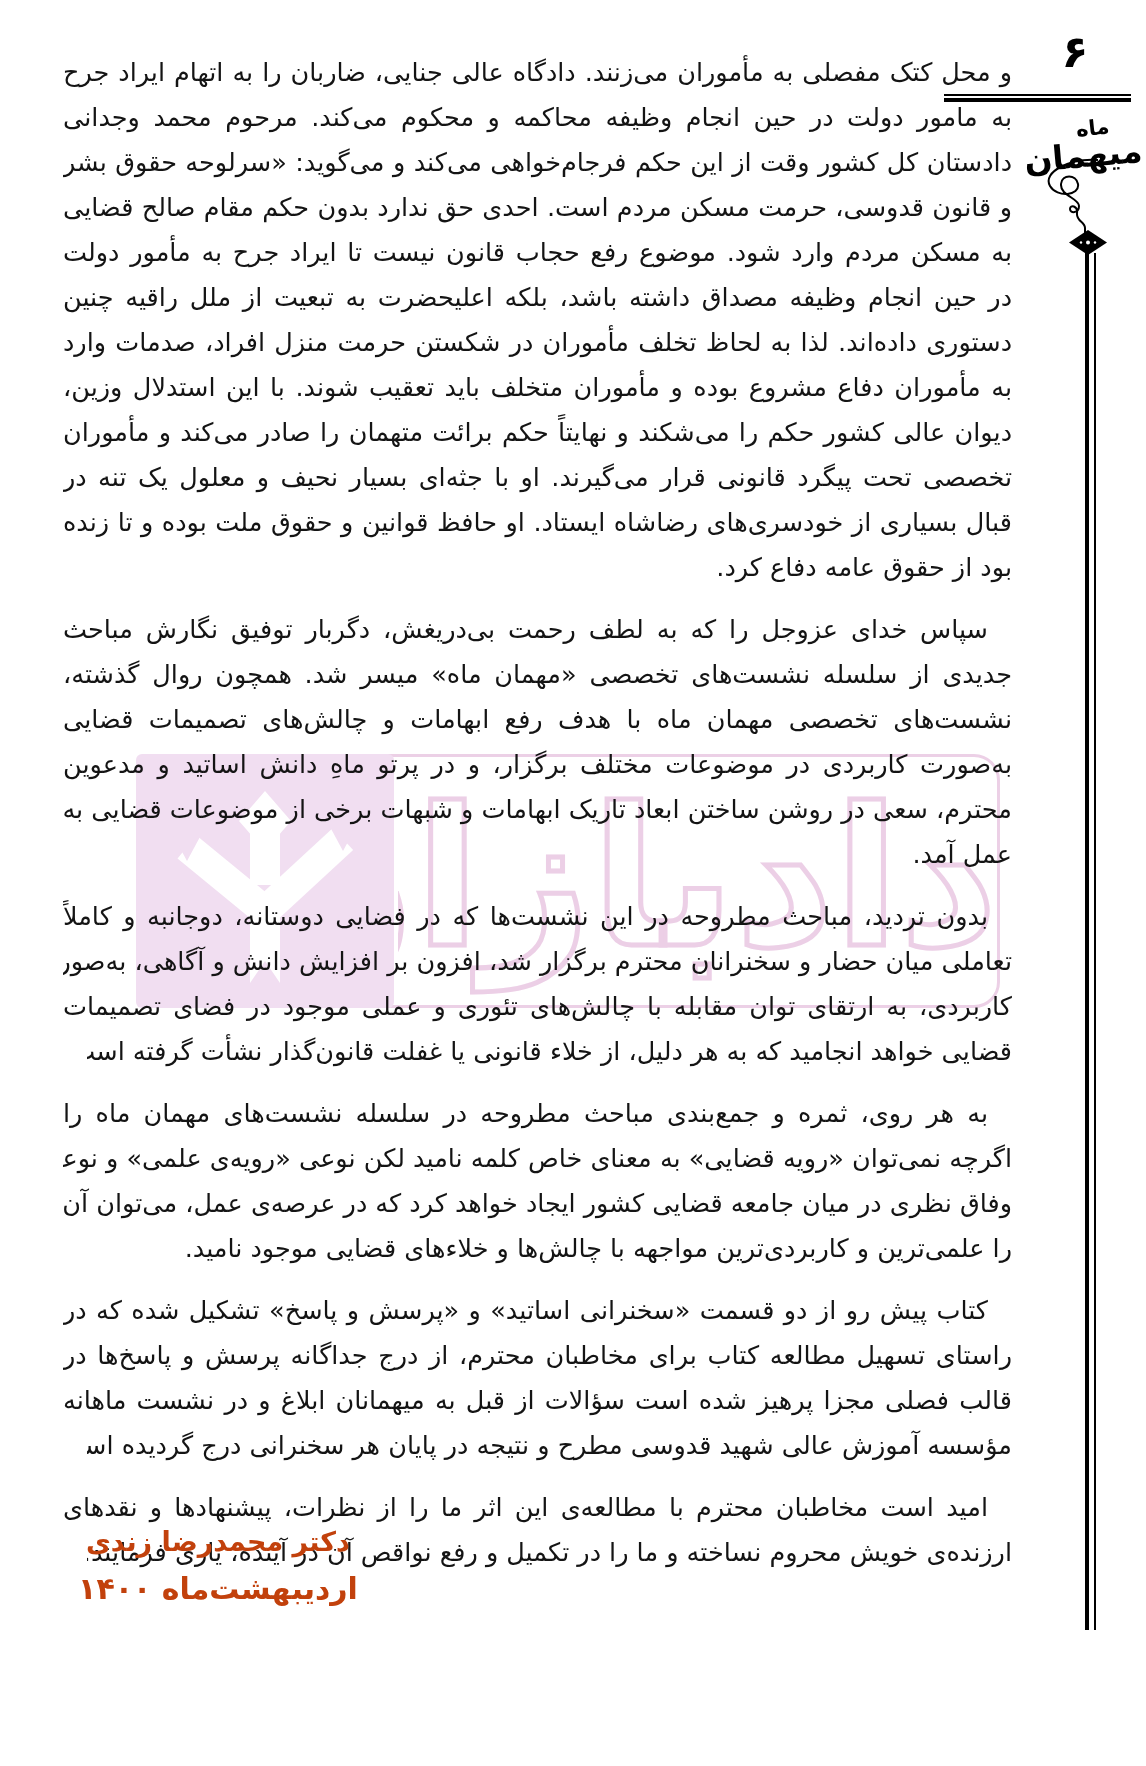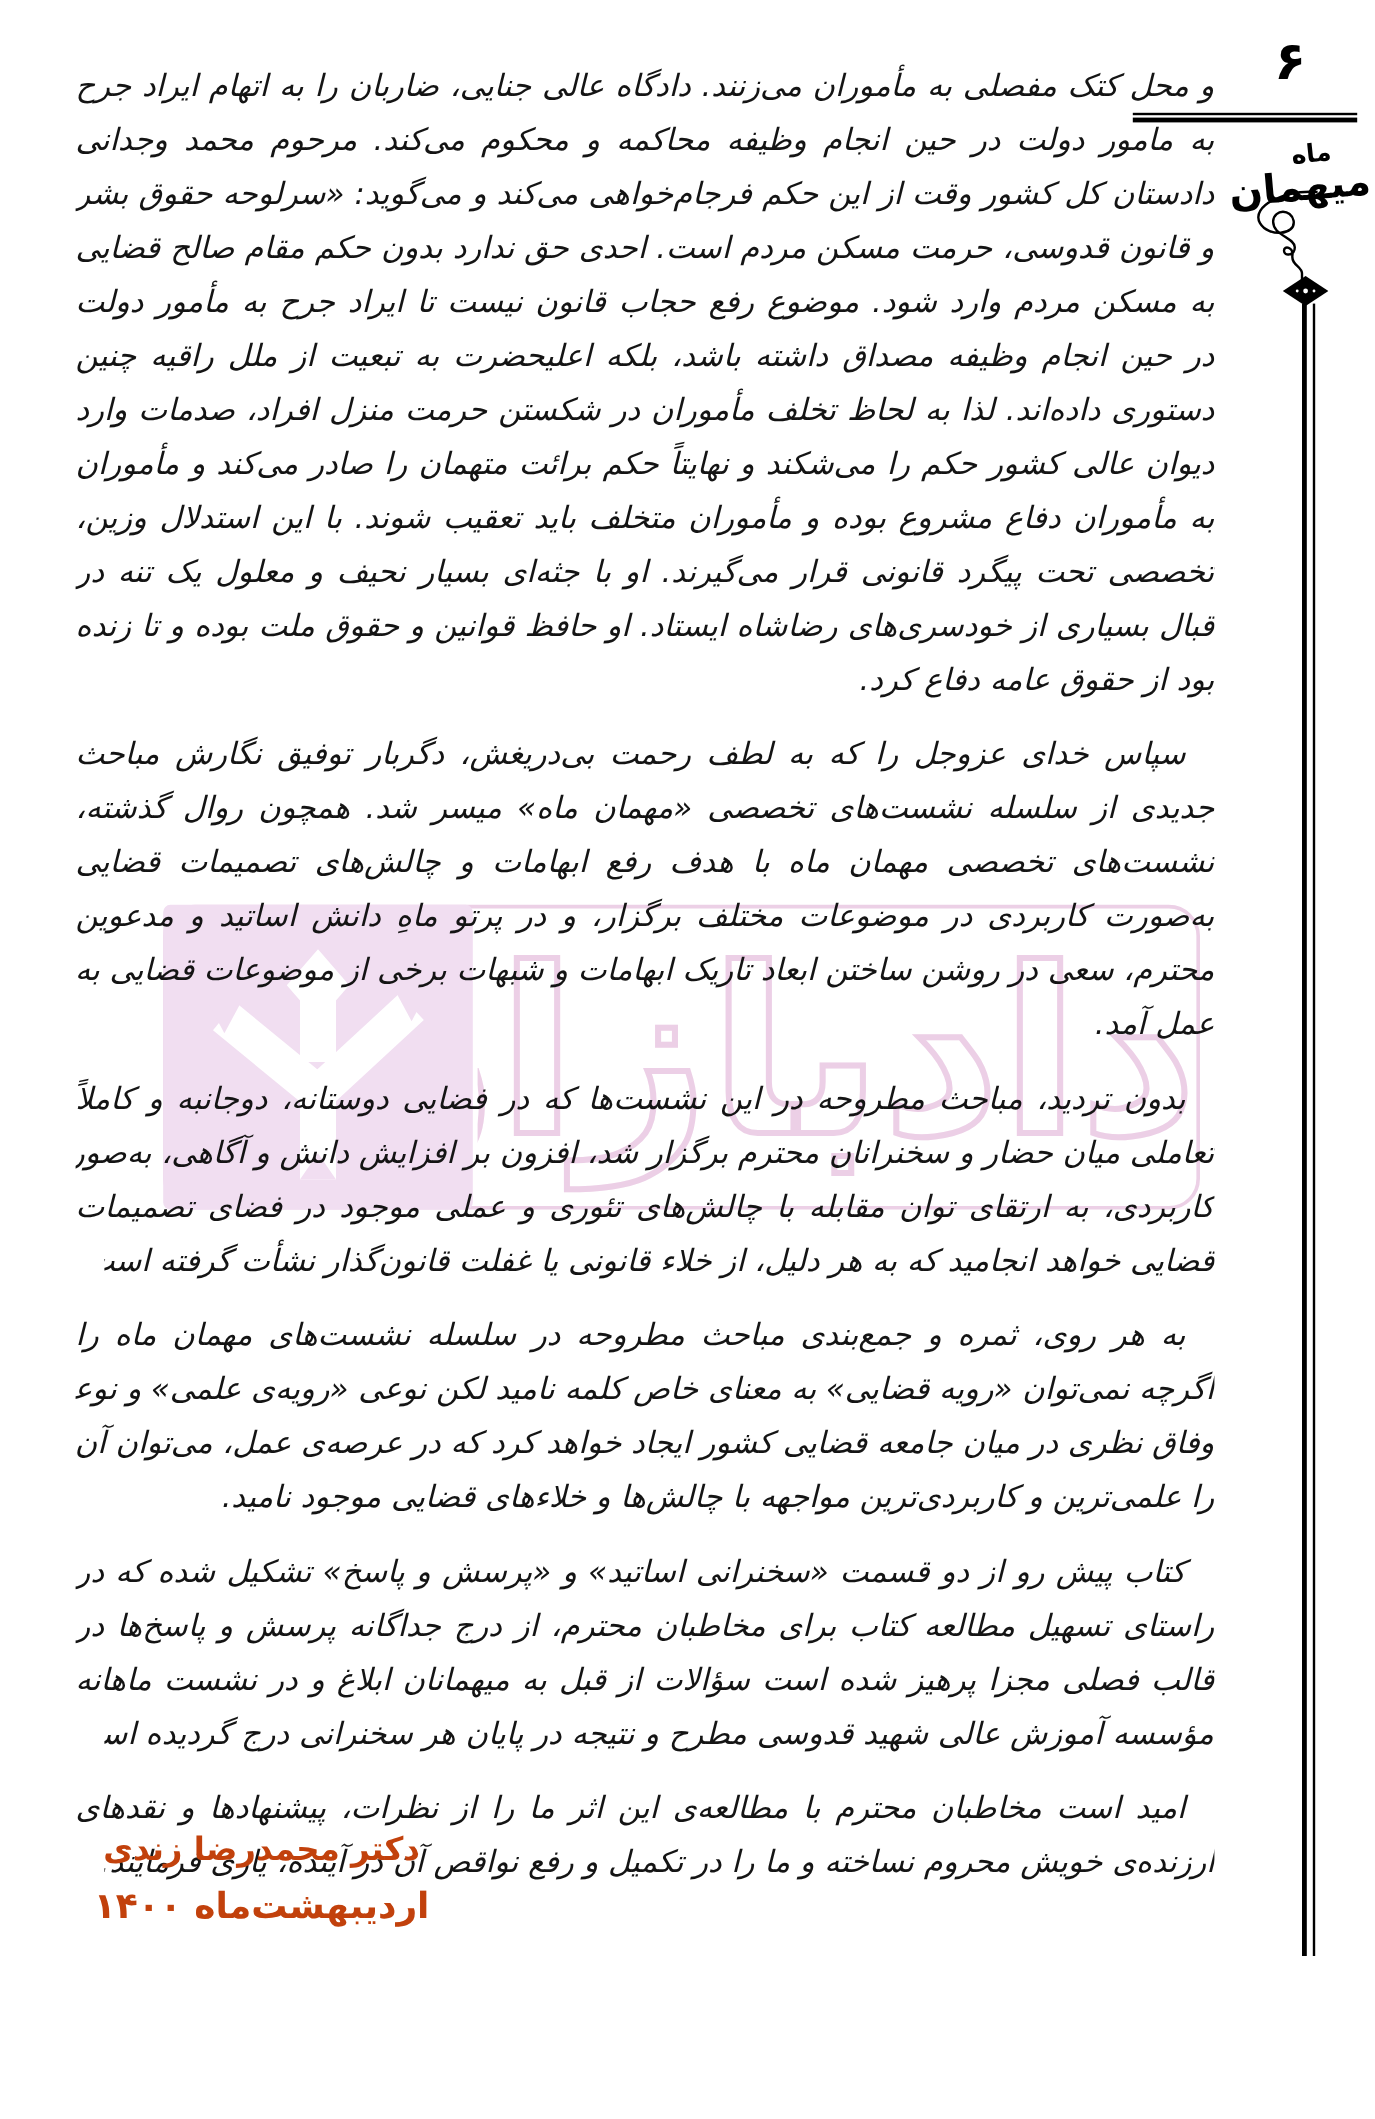--- a/index.html
+++ b/index.html
@@ -9,21 +9,21 @@
   }
   .page{position:absolute;inset:0;}
 
   
   #text-block{
     position:absolute;top:50px;right:134px;width:949px;z-index:2;
     direction:rtl;color:#141414;font-size:25.5px;
   }
   .line{
     height:45px;line-height:45px;white-space:nowrap;overflow:hidden;
-    text-align:justify;text-align-last:justify;font-style:italic;
+    text-align:justify;text-align-last:justify;
   }
   .line.last{text-align-last:right;margin-left:24px;}
   .line.indent{padding-right:24px;margin-top:17px;}
 
   
   #signature{
     position:absolute;top:1520px;left:78px;width:280px;z-index:2;
     direction:rtl;text-align:center;font-weight:bold;color:#c2410c;
   }
   #signature .sig-name{font-size:27px;line-height:44px;}
@@ -94,22 +94,22 @@
   </div>
 
   <div id="text-block">
       <div class="line">و محل کتک مفصلی به مأموران می‌زنند. دادگاه عالی جنایی، ضاربان را به اتهام ایراد جرح</div>
       <div class="line">به مامور دولت در حین انجام وظیفه محاکمه و محکوم می‌کند. مرحوم محمد وجدانی</div>
       <div class="line">دادستان کل کشور وقت از این حکم فرجام‌خواهی می‌کند و می‌گوید: «سرلوحه حقوق بشر</div>
       <div class="line">و قانون قدوسی، حرمت مسکن مردم است. احدی حق ندارد بدون حکم مقام صالح قضایی</div>
       <div class="line">به مسکن مردم وارد شود. موضوع رفع حجاب قانون نیست تا ایراد جرح به مأمور دولت</div>
       <div class="line">در حین انجام وظیفه مصداق داشته باشد، بلکه اعلیحضرت به تبعیت از ملل راقیه چنین</div>
       <div class="line">دستوری داده‌اند. لذا به لحاظ تخلف مأموران در شکستن حرمت منزل افراد، صدمات وارد</div>
+      <div class="line">به مأموران دفاع مشروع بوده و مأموران متخلف باید تعقیب شوند. با این استدلال وزین،</div>
       <div class="line">دیوان عالی کشور حکم را می‌شکند و نهایتاً حکم برائت متهمان را صادر می‌کند و مأموران</div>
-      <div class="line">به مأموران دفاع مشروع بوده و مأموران متخلف باید تعقیب شوند. با این استدلال وزین،</div>
       <div class="line">تخصصی تحت پیگرد قانونی قرار می‌گیرند. او با جثه‌ای بسیار نحیف و معلول یک تنه در</div>
       <div class="line">قبال بسیاری از خودسری‌های رضاشاه ایستاد. او حافظ قوانین و حقوق ملت بوده و تا زنده</div>
       <div class="line last">بود از حقوق عامه دفاع کرد.</div>
       <div class="line indent">سپاس خدای عزوجل را که به لطف رحمت بی‌دریغش، دگربار توفیق نگارش مباحث</div>
       <div class="line">جدیدی از سلسله نشست‌های تخصصی «مهمان ماه» میسر شد. همچون روال گذشته،</div>
       <div class="line">نشست‌های تخصصی مهمان ماه با هدف رفع ابهامات و چالش‌های تصمیمات قضایی</div>
       <div class="line">به‌صورت کاربردی در موضوعات مختلف برگزار، و در پرتو ماهِ دانش اساتید و مدعوین</div>
       <div class="line">محترم، سعی در روشن ساختن ابعاد تاریک ابهامات و شبهات برخی از موضوعات قضایی به</div>
       <div class="line last">عمل آمد.</div>
       <div class="line indent">بدون تردید، مباحث مطروحه در این نشست‌ها که در فضایی دوستانه، دوجانبه و کاملاً</div>

